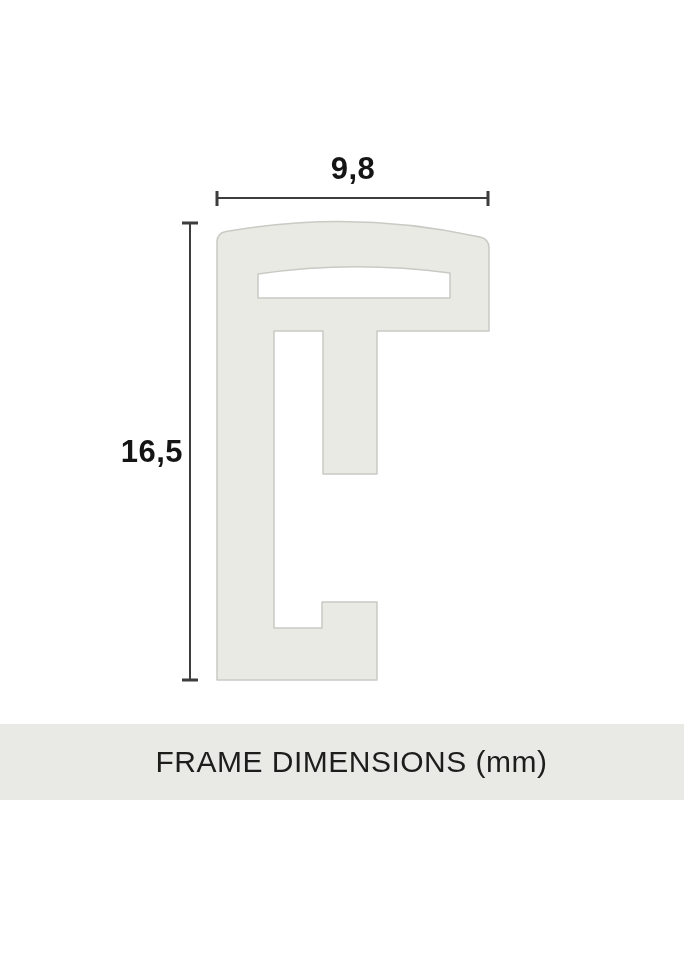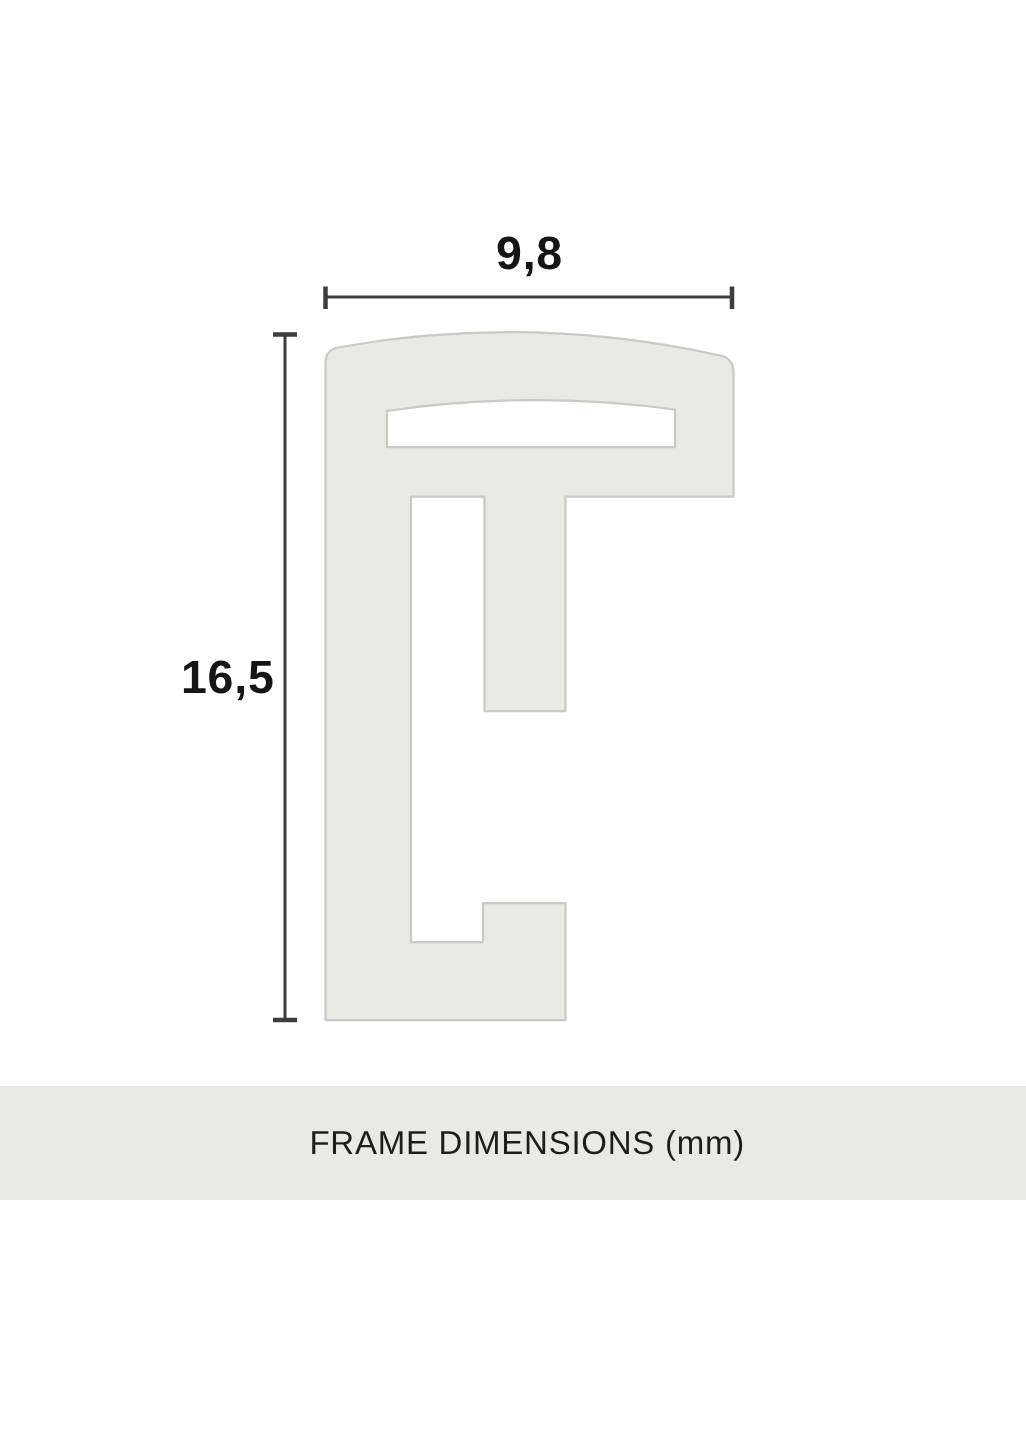--- a/index.html
+++ b/index.html
@@ -49,21 +49,21 @@
     bottom: 0;
     width: 100%;
     height: 76px;
     background: var(--color-caption-band, #e9e9e5);
     display: flex;
     align-items: center;
     justify-content: center;
   }
   .caption-text {
     color: var(--color-caption-text, #1d1d1b);
-    font-size: 22px;
+    font-size: 30px;
     font-weight: 500;
     letter-spacing: 0.5px;
     white-space: nowrap;
   }
 </style>
 </head>
 <body>
 
 <div class="stage">
 

